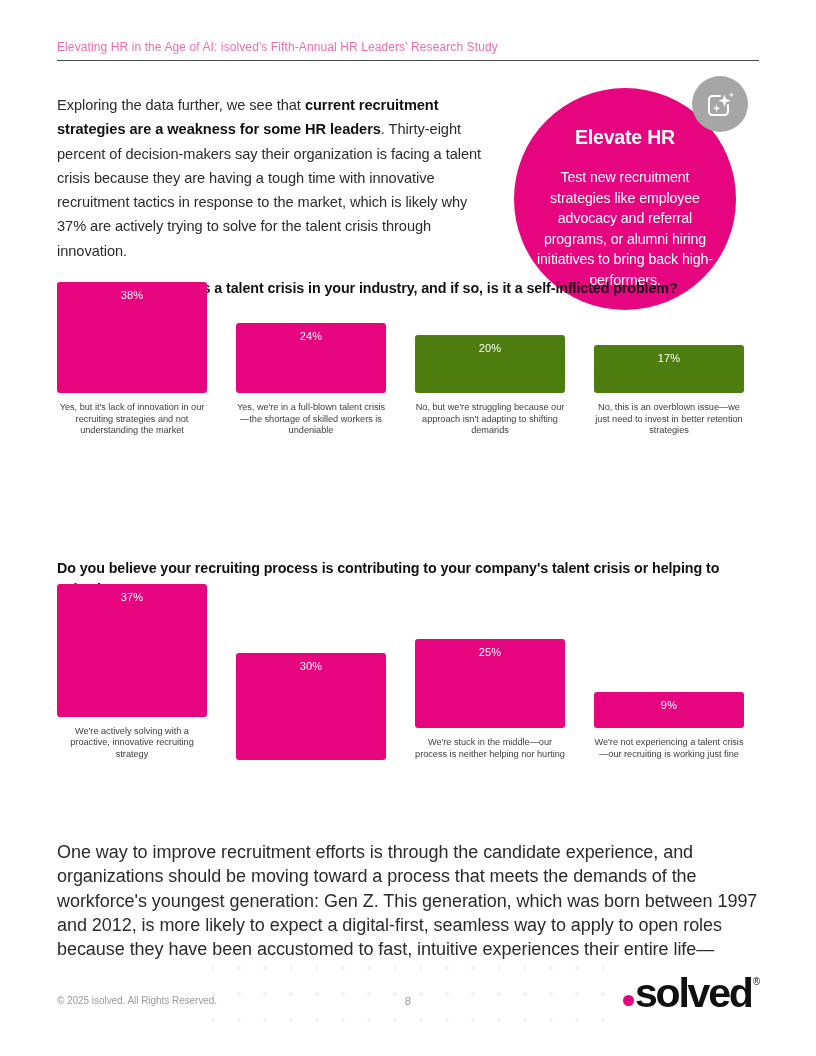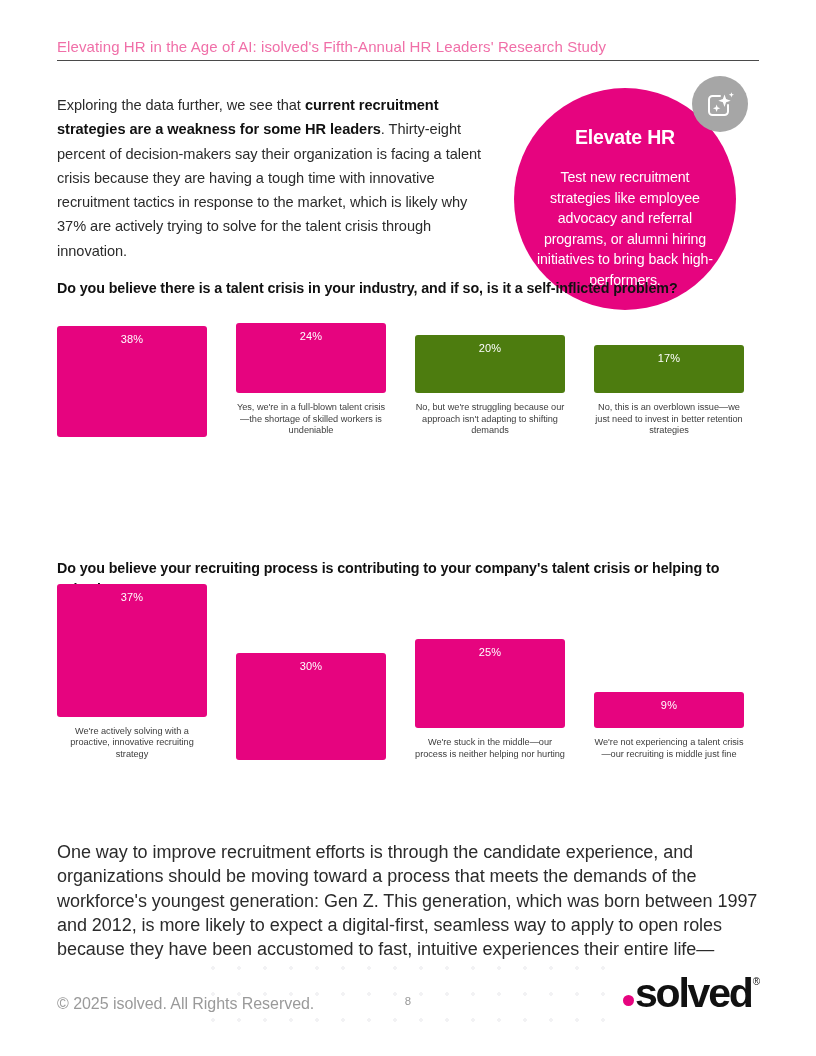--- a/index.html
+++ b/index.html
@@ -17,21 +17,21 @@
   }
 
   
   .header {
     position: absolute;
     left: 57px;
     top: 40px;
     width: 702px;
   }
   .header-title {
-    font-size: 15px;
+    font-size: 12px;
     color: #f06fa8;
     letter-spacing: 0.1px;
     line-height: 14px;
     white-space: nowrap;
   }
   .header-rule {
     margin-top: 6px;
     border-top: 1.6px solid #4a4a4a;
     width: 702px;
   }
@@ -186,21 +186,21 @@
     width: 420px;
     height: 75px;
     background-image: radial-gradient(#f1f1f3 1.9px, transparent 2.1px);
     background-size: 26px 26px;
     opacity: 0.9;
   }
   .footer-copy {
     position: absolute;
     left: 57px;
     top: 995px;
-    font-size: 16px;
+    font-size: 10px;
     color: #9a9a9a;
     letter-spacing: -0.05px;
   }
   .footer-page {
     position: absolute;
     left: 0;
     top: 995px;
     width: 816px;
     text-align: center;
     font-size: 11.4px;
@@ -265,20 +265,21 @@
 </div>
 
 <div class="chart-block" id="chart1">
   <div class="chart-question">Do you believe there is a talent crisis in your industry, and if so, is it a self-inflicted problem?</div>
   <div class="bars">
 
     <div class="bar-col">
       <div class="bar bar-pink" style="height:111px">
         <div class="bar-value">38%</div>
       </div>
+      <div class="bar-label">Yes, but it's lack of innovation in our recruiting strategies and not understanding the market</div>
     </div>
     <div class="spacer"></div>
 
     <div class="bar-col">
       <div class="bar bar-pink" style="height:70px">
         <div class="bar-value">24%</div>
       </div>
       <div class="bar-label">Yes, we're in a full-blown talent crisis—the shortage of skilled workers is undeniable</div>
     </div>
     <div class="spacer"></div>
@@ -325,21 +326,21 @@
         <div class="bar-value">25%</div>
       </div>
       <div class="bar-label">We're stuck in the middle—our process is neither helping nor hurting</div>
     </div>
     <div class="spacer"></div>
 
     <div class="bar-col">
       <div class="bar bar-pink" style="height:36px">
         <div class="bar-value">9%</div>
       </div>
-      <div class="bar-label">We're not experiencing a talent crisis—our recruiting is middle just fine</div>
+      <div class="bar-label">We're not experiencing a talent crisis—our recruiting is working just fine</div>
     </div>
 
   </div>
 </div>
 
 <div class="outro">One way to improve recruitment efforts is through the candidate experience, and organizations should be moving toward a process that meets the demands of the workforce's youngest generation: Gen Z. This generation, which was born between 1997 and 2012, is more likely to expect a digital-first, seamless way to apply to open roles because they have been accustomed to fast, intuitive experiences their entire life—</div>
 
 <div class="footer">
   <div class="footer-dots"></div>
 </div>

